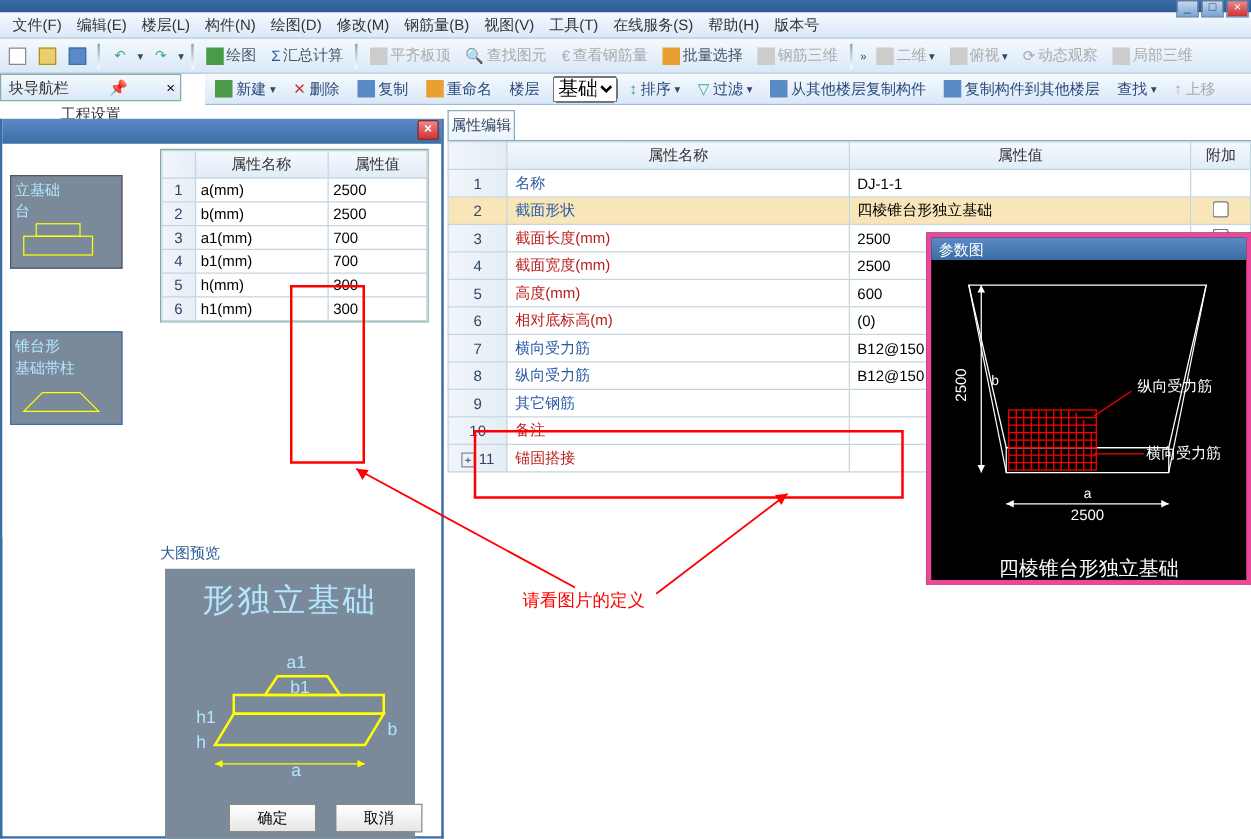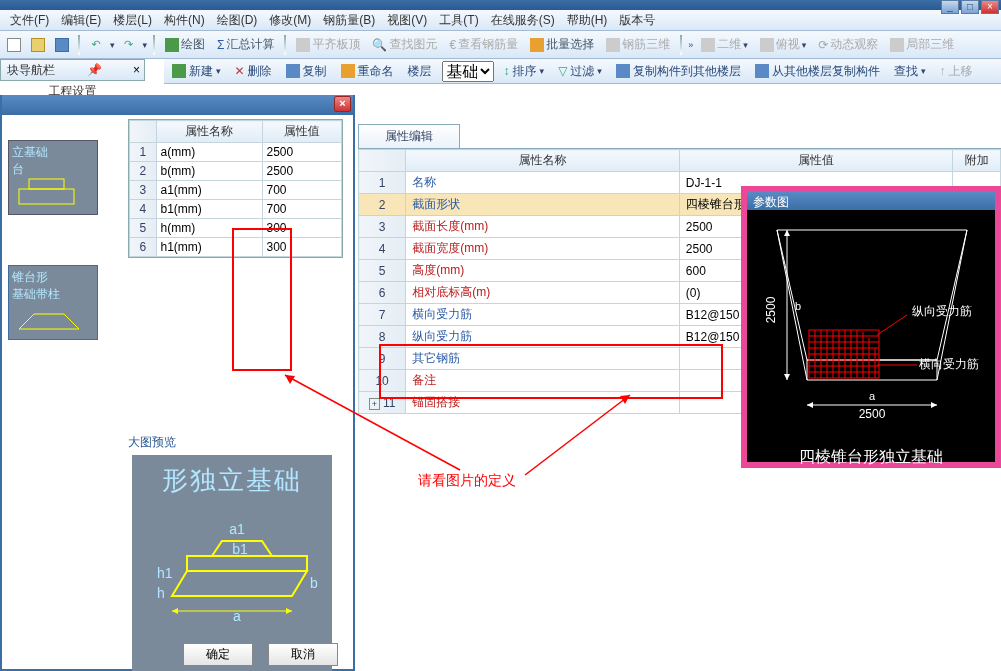--- a/index.html
+++ b/index.html
@@ -48,32 +48,32 @@
     .dlg-table .col-val { width: 60px; }
     
     .preview-label { padding: 2px 4px; color: #2a5a94; margin: 2px 0 2px 122px; }
     .preview-box { margin-left: 130px; width: 200px; height: 220px; background: #7a8a9a; color: #b3e6ff; position: relative; padding: 10px; }
     .preview-title { font-size: 26px; text-align: center; letter-spacing: 2px; line-height: 1.2; }
     
     .dlg-buttons { position: absolute; bottom: 3px; right: 15px; display: flex; gap: 15px; padding-left: 40px; }
     .dlg-btn { width: 70px; height: 23px; background: linear-gradient(#fff,#e5e5e5); border: 1px solid #888; cursor: pointer; font-size: 12px; }
     
     .prop-panel { position: absolute; left: 358px; top: 88px; right: 0; }
-    .prop-tab { display: inline-block; padding: 3px 26px; background: linear-gradient(#fff,#eaf2fa); border: 1px solid #8ab; border-bottom: none; font-size: 12px; color: #346; margin-top: 36px; }
+    .prop-tab { display: inline-block; padding: 3px 2px; background: linear-gradient(#fff,#eaf2fa); border: 1px solid #8ab; border-bottom: none; font-size: 12px; color: #346; }
     .prop-table { border-top: 1px solid #8ab; background: #fff; }
     .prop-table table { border-collapse: collapse; width: 100%; }
     .prop-table th, .prop-table td { border: 1px solid #c5d5de; padding: 2px 6px; font-size: 12px; height: 18px; }
     .prop-table th { background: linear-gradient(#f5f9fe,#e0ecf6); color: #333; font-weight: normal; text-align: center; }
     .prop-table .rownum { background: linear-gradient(to right,#f0f5fa,#e5eef5); text-align: center; width: 22px; color: #346; }
     .prop-table .prop-name { color: #2a5aa5; cursor: pointer; }
     .prop-table .prop-name.black { color: #b91c1c; }
     .prop-table tr.sel td { background: #f8e6b8; }
     .prop-table .chk { text-align: center; }
     
-    .param-window { position: absolute; right: 0; top: 186px; width: 260px; height: 282px; background: #000; border: 6px solid #ec4899; }
+    .param-window { position: absolute; right: 0; top: 186px; width: 260px; height: 282px; background: #000; border: 4px solid #ec4899; }
     .param-title { background: linear-gradient(#5a8ac5,#3b6ea5); color: #fff; font-size: 12px; padding: 2px 6px; height: 18px; }
     .param-body { position: relative; height: 260px; }
     .param-big-label { color: #fff; font-size: 16px; text-align: center; padding: 4px; }
     
     .annotation { position: absolute; color: #f00; font-size: 14px; pointer-events: none; }
     .arrow-line { position: absolute; pointer-events: none; }
     .red-box { position: absolute; border: 2px solid #f00; pointer-events: none; }
     
     .icon-sq { display: inline-block; width: 14px; height: 14px; }
     .i-new { background: #fff; border: 1px solid #888; }
@@ -210,25 +210,25 @@
       <span>排序</span>
       <span class="chev">▾</span>
     </span>
   <span class="tb2-item">
       <span style="color:#3a7">▽</span>
       <span>过滤</span>
       <span class="chev">▾</span>
     </span>
   <span class="tb2-item">
       <span class="icon-sq i-blue"></span>
+      <span>从其他楼层复制构件</span>
+    </span>
+  <span class="tb2-item">
+      <span class="icon-sq i-blue"></span>
       <span>复制构件到其他楼层</span>
-    </span>
-  <span class="tb2-item">
-      <span class="icon-sq i-blue"></span>
-      <span>从其他楼层复制构件</span>
     </span>
   <span class="tb2-item">
       <span>查找</span>
       <span class="chev">▾</span>
     </span>
   <span class="tb2-item disabled" style="color:#aaa">
       <span>↑</span>
       <span>上移</span>
     </span>
 </div>

